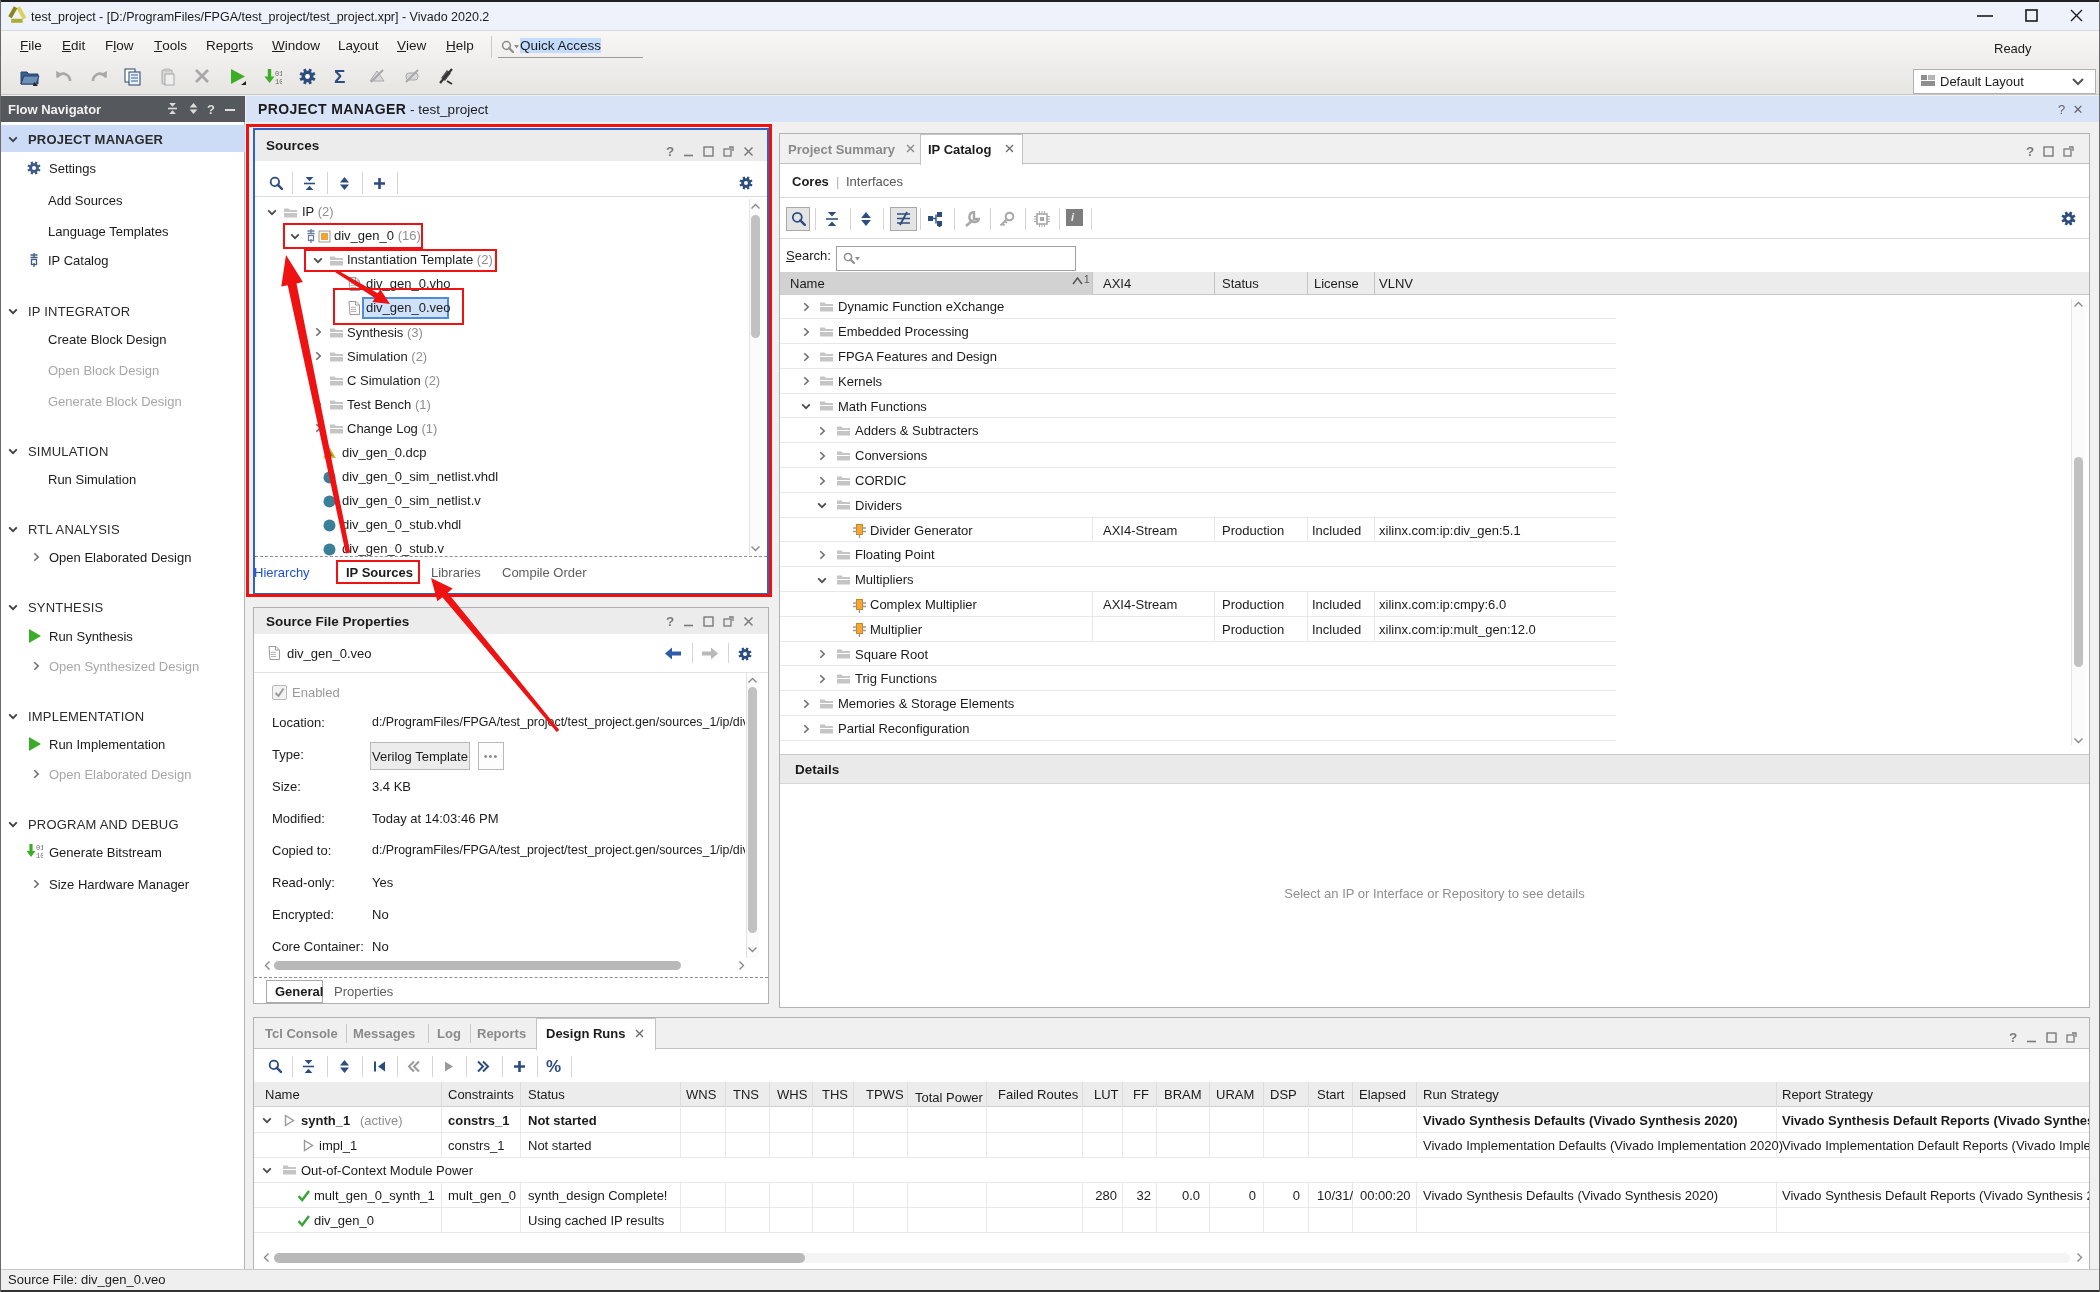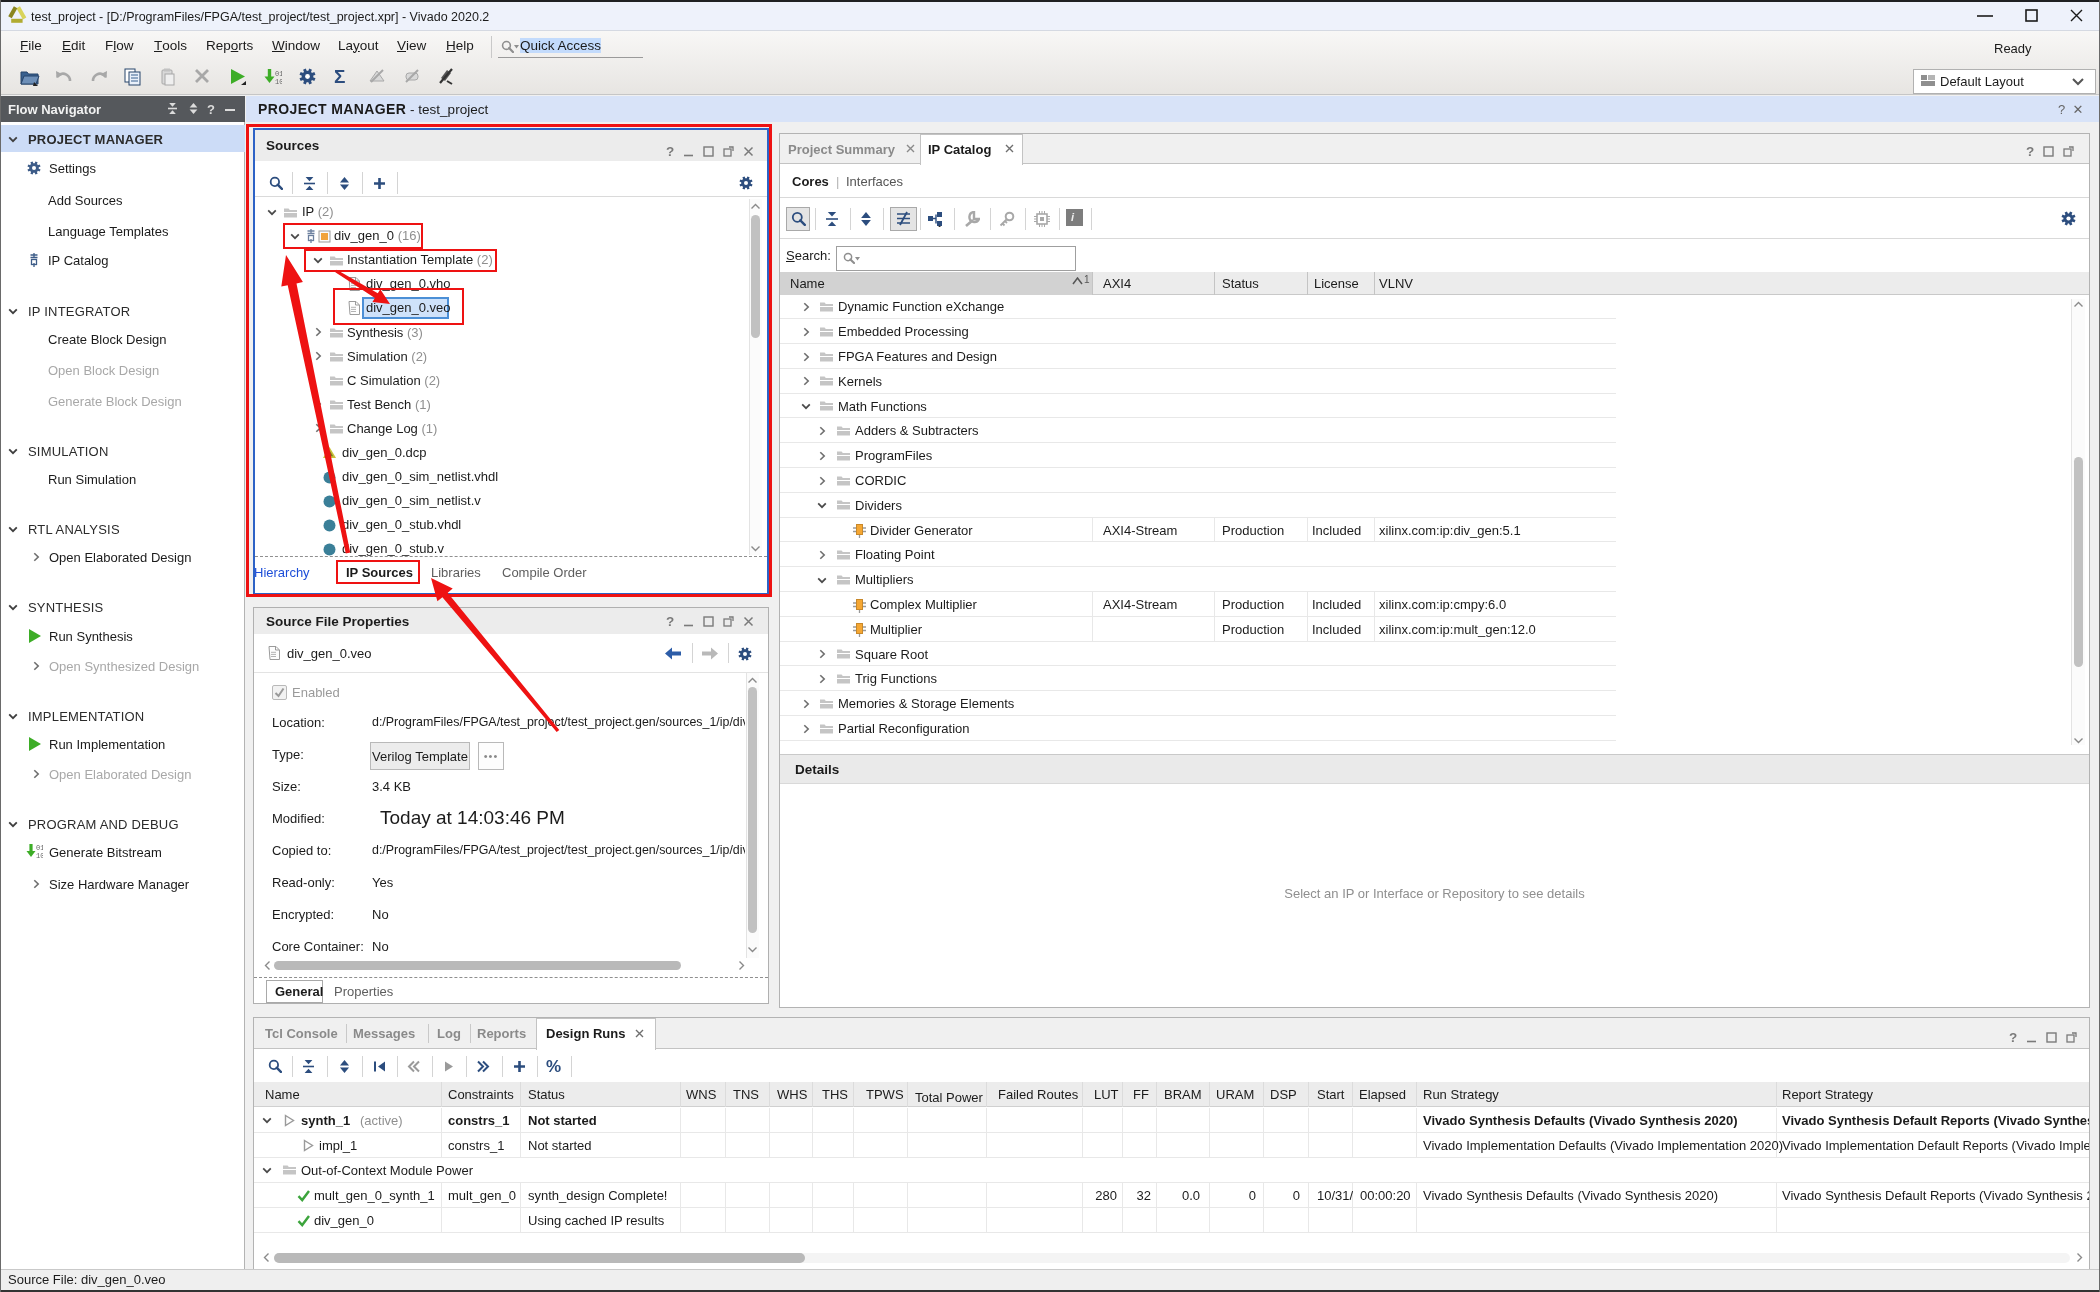--- a/index.html
+++ b/index.html
@@ -774,21 +774,21 @@
   </div>
 <div class="a" style="left:272px;top:775px;height:22px">
     <div class="ct" style="height:22px">Size:</div>
   </div>
 <div class="a" style="left:372px;top:775px;height:22px;width:373px;overflow:hidden;font-size:13px">
     <div class="ct" style="height:22px">3.4 KB</div>
   </div>
 <div class="a" style="left:272px;top:807px;height:22px">
     <div class="ct" style="height:22px">Modified:</div>
   </div>
-<div class="a" style="left:380px;top:807px;height:22px;width:373px;overflow:hidden;font-size:19px">
+<div class="a" style="left:372px;top:807px;height:22px;width:373px;overflow:hidden;font-size:13px">
     <div class="ct" style="height:22px">Today at 14:03:46 PM</div>
   </div>
 <div class="a" style="left:272px;top:839px;height:22px">
     <div class="ct" style="height:22px">Copied to:</div>
   </div>
 <div class="a" style="left:372px;top:839px;height:22px;width:373px;overflow:hidden;font-size:12.4px">
     <div class="ct" style="height:22px">d:/ProgramFiles/FPGA/test_project/test_project.gen/sources_1/ip/div_</div>
   </div>
 <div class="a" style="left:272px;top:871px;height:22px">
     <div class="ct" style="height:22px">Read-only:</div>
@@ -1120,21 +1120,21 @@
     </svg>
   </div>
 <div class="ic" style="left:837px;top:449.7px">
     <svg width="13" height="11" viewBox="0 0 13 11">
       <path d="M0 1.5 h4.6 l1.2 1.6 h7.2 v2 h-13 z" fill="#c5c5c5"></path>
       <path d="M0 10.5 V6 h13 v4.5 z" fill="#c5c5c5"></path>
     </svg>
   </div>
 <div class="a" style="left:855px;top:444.7px;height:22px">
     <div class="ct" style="height:22px">
-      <span>ProgramFiles</span>
+      <span>Conversions</span>
     </div>
   </div>
 <div class="a" style="left:780px;top:468.1px;width:836px;height:24.80px;border-bottom:1px solid #e8e8e8"></div>
 <div class="ic" style="left:817px;top:475.5px">
     <svg width="10" height="10" viewBox="0 0 10 10">
       <path d="M3.3000000000000003 1.2 L7.199999999999999 5.0 L3.3000000000000003 8.8" fill="none" stroke="#6e6e6e" stroke-width="1.6"></path>
     </svg>
   </div>
 <div class="ic" style="left:837px;top:474.5px">
     <svg width="13" height="11" viewBox="0 0 13 11">

